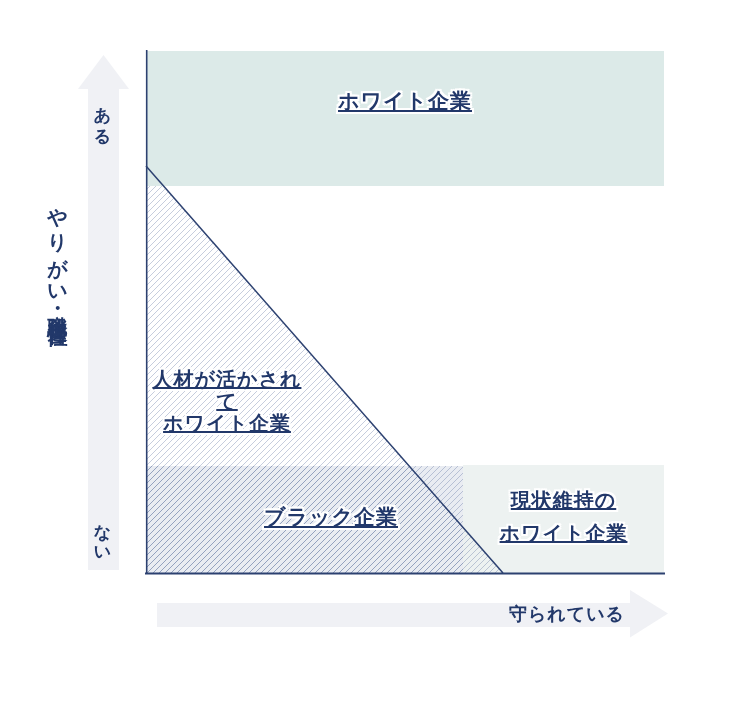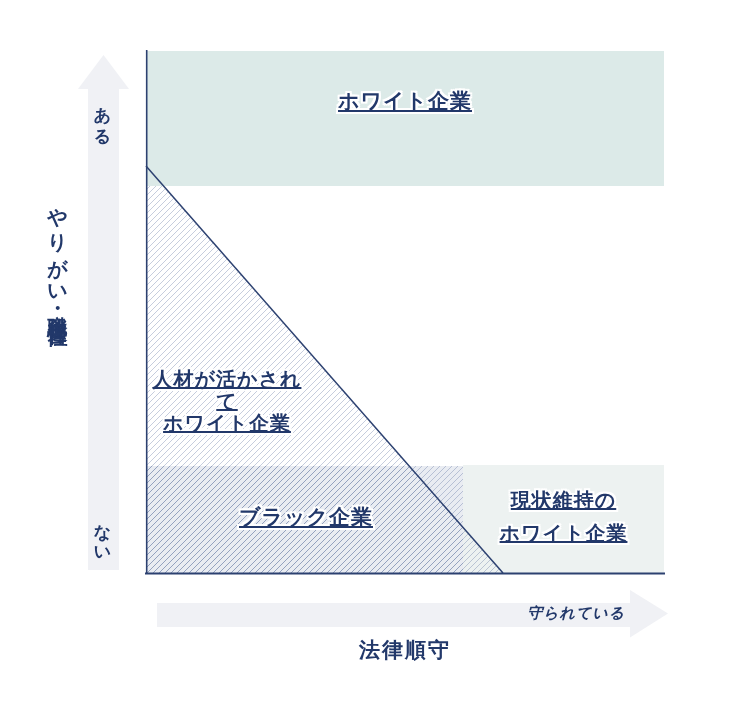--- a/index.html
+++ b/index.html
@@ -12,29 +12,29 @@
   .halo{
     text-shadow:-2px -2px 0 #fff,2px -2px 0 #fff,-2px 2px 0 #fff,2px 2px 0 #fff,
                 -2px 0 0 #fff,2px 0 0 #fff,0 -2px 0 #fff,0 2px 0 #fff;
     text-decoration:underline;
   }
   .center{text-align:center;}
   .vert{writing-mode:vertical-rl;text-orientation:upright;}
 
   .top-band-label{left:146px;top:83px;width:518px;font-size:21px;line-height:35px;letter-spacing:1px;}
   .hatch-label{left:146px;top:368px;width:162px;font-size:20px;line-height:22px;letter-spacing:1px;}
-  .bl-label{left:146px;top:506px;width:320px;font-size:21px;letter-spacing:1px;}
+  .bl-label{left:146px;top:506px;width:320px;font-size:21px;letter-spacing:1px;padding-left:25px;}
   .br-label{left:463px;top:484px;width:201px;font-size:20px;line-height:33px;letter-spacing:1px;}
 
   .yaxis-title{left:48px;top:193px;font-size:20px;letter-spacing:3px;}
   .yaxis-top{left:94px;top:94px;font-size:17px;letter-spacing:3px;}
   .yaxis-bottom{left:94px;top:511px;font-size:17px;letter-spacing:4px;}
 
   .xaxis-left{left:165px;top:605px;font-size:17px;letter-spacing:1px;}
-  .xaxis-right{left:470px;top:605px;width:155px;font-size:15px;letter-spacing:1px;text-align:right;font-style:italic;}
+  .xaxis-right{left:470px;top:605px;width:155px;font-size:18px;letter-spacing:1px;text-align:right;}
   .xaxis-title{left:146px;top:639px;width:518px;font-size:21px;letter-spacing:2px;}
 </style>
 </head>
 <body>
 
 <div class="stage">
 
   <svg width="730" height="715" viewBox="0 0 730 715">
     <defs>
       <pattern id="hatch" width="6" height="6" patternUnits="userSpaceOnUse">
@@ -82,15 +82,14 @@
   <div class="lbl halo center br-label">
     <div>現状維持の</div>
     <div>ホワイト企業</div>
   </div>
 
   <div class="lbl vert yaxis-title">やりがい・職務適合性</div>
   <div class="lbl vert yaxis-top">ある</div>
   <div class="lbl vert yaxis-bottom">ない</div>
 
   <div class="lbl xaxis-right">守られている</div>
-  <div class="lbl center xaxis-title">法律順守</div>
 
 </div>
 
 </body></html>

